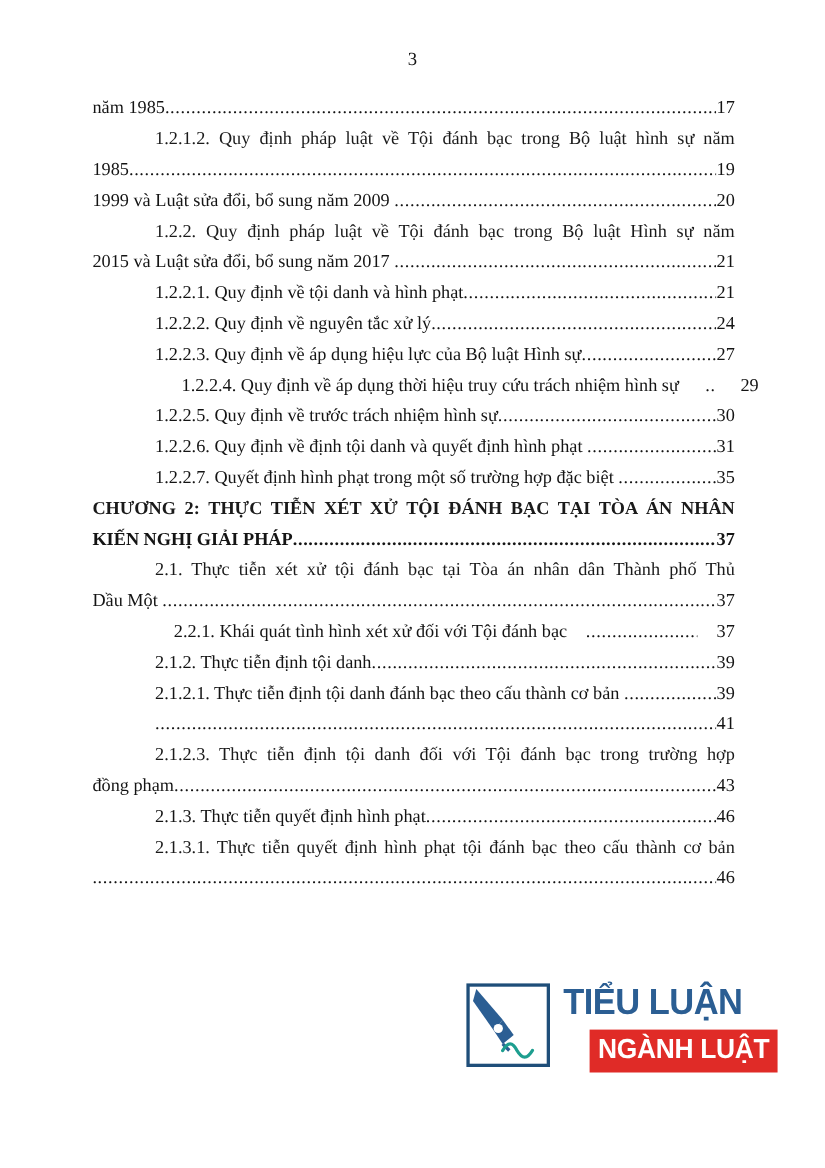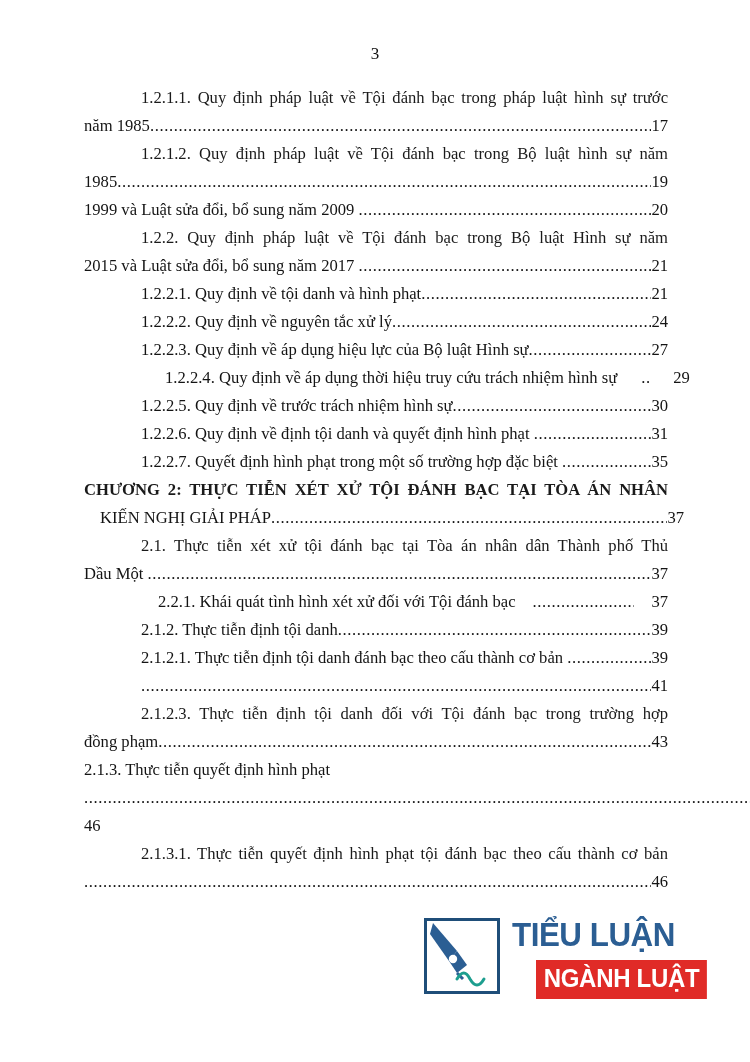--- a/index.html
+++ b/index.html
@@ -79,21 +79,21 @@
     font-size: 16.6px;
     line-height: 28px;
   }
   .wrapline.noindent { text-indent: 0; }
   .wrapline > span { display: inline; }
 
   
   #watermark {
     position: absolute;
     left: 424px;
-    top: 916px;
+    top: 892px;
     width: 262px;
     height: 96px;
     pointer-events: none;
   }
   #wm-penbox {
     position: absolute;
     left: 0px;
     top: 2px;
     width: 76px;
     height: 76px;
@@ -135,21 +135,20 @@
 </style>
 </head>
 <body>
 
 <div id="page">
 
   <div id="page-number">3</div>
 
   <div id="toc">
       <div>
-        <div class="wrapline"><span>1.2.1.1. Quy định pháp luật về Tội đánh bạc trong pháp luật hình sự trước</span></div>
         <div class="leaderline entry cont">
           <span class="lead-head">năm 1985</span>
           <span class="dots">............................................................................................................................................................................................................................</span>
           <span class="pageno">17</span>
         </div>
       </div>
       <div>
         <div class="wrapline"><span>1.2.1.2. Quy định pháp luật về Tội đánh bạc trong Bộ luật hình sự năm</span></div>
         <div class="leaderline entry cont">
           <span class="lead-head">1985</span>
@@ -223,21 +222,21 @@
       <div>
         <div class="leaderline entry" style="text-indent: 0px;">
           <span style="display: inline-block; width: 57px; flex: 0 0 auto;"></span>
           <span class="lead-head">1.2.2.7. Quyết định hình phạt trong một số trường hợp đặc biệt </span>
           <span class="dots">............................................................................................................................................................................................................................</span>
           <span class="pageno">35</span>
         </div>
       </div>
       <div>
         <div class="wrapline noindent" style="font-weight: bold;"><span>CHƯƠNG 2: THỰC TIỄN XÉT XỬ TỘI ĐÁNH BẠC TẠI TÒA ÁN NHÂN</span></div>
-        <div class="leaderline entry cont" style="font-weight: normal; margin-left: 16px;">
+        <div class="leaderline entry cont" style="font-weight: bold;">
           <span class="lead-head">KIẾN NGHỊ GIẢI PHÁP</span>
           <span class="dots">............................................................................................................................................................................................................................</span>
           <span class="pageno">37</span>
         </div>
       </div>
       <div>
         <div class="wrapline"><span>2.1. Thực tiễn xét xử tội đánh bạc tại Tòa án nhân dân Thành phố Thủ</span></div>
         <div class="leaderline entry cont">
           <span class="lead-head">Dầu Một </span>
           <span class="dots">............................................................................................................................................................................................................................</span>
@@ -277,21 +276,21 @@
       </div>
       <div>
         <div class="wrapline"><span>2.1.2.3. Thực tiễn định tội danh đối với Tội đánh bạc trong trường hợp</span></div>
         <div class="leaderline entry cont">
           <span class="lead-head">đồng phạm</span>
           <span class="dots">............................................................................................................................................................................................................................</span>
           <span class="pageno">43</span>
         </div>
       </div>
       <div>
-        <div class="leaderline entry" style="text-indent: 0px; flex-direction: column;">
+        <div class="leaderline entry" style="text-indent: 0px;">
           <span style="display: inline-block; width: 57px; flex: 0 0 auto;"></span>
           <span class="lead-head">2.1.3. Thực tiễn quyết định hình phạt</span>
           <span class="dots">............................................................................................................................................................................................................................</span>
           <span class="pageno">46</span>
         </div>
       </div>
       <div>
         <div class="wrapline"><span>2.1.3.1. Thực tiễn quyết định hình phạt tội đánh bạc theo cấu thành cơ bản</span></div>
         <div class="leaderline entry cont">
           <span class="lead-head"></span>

